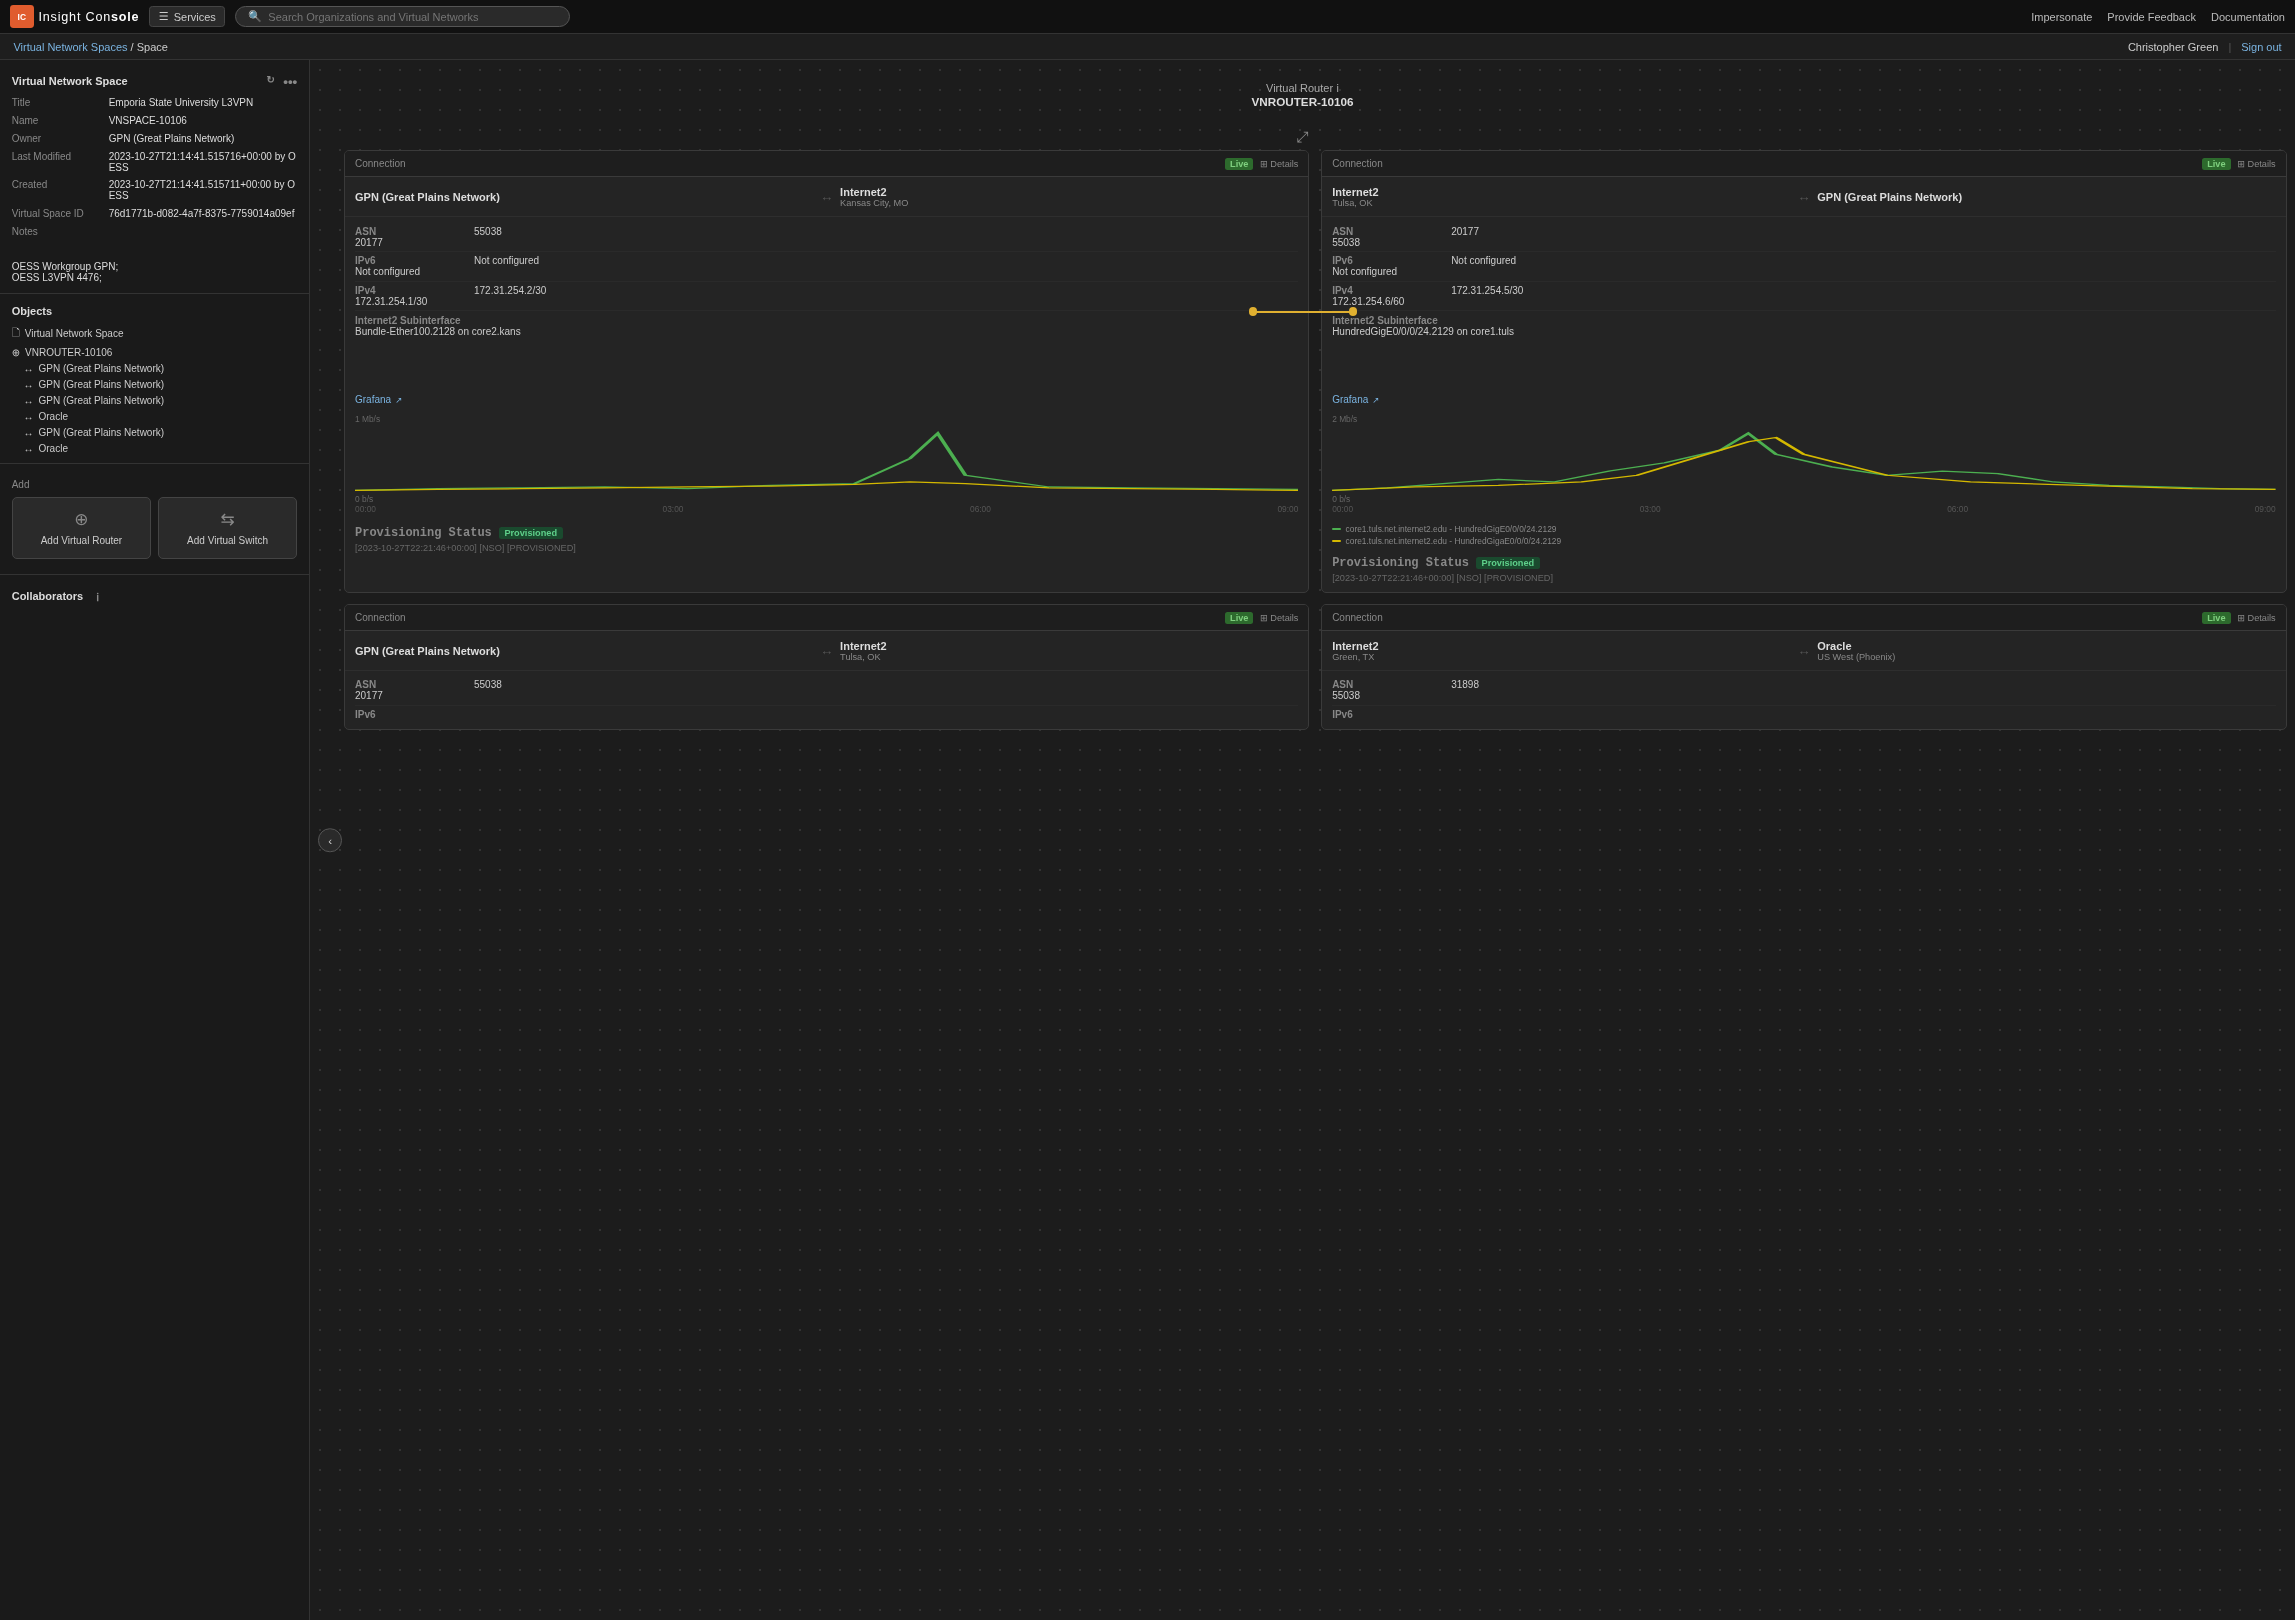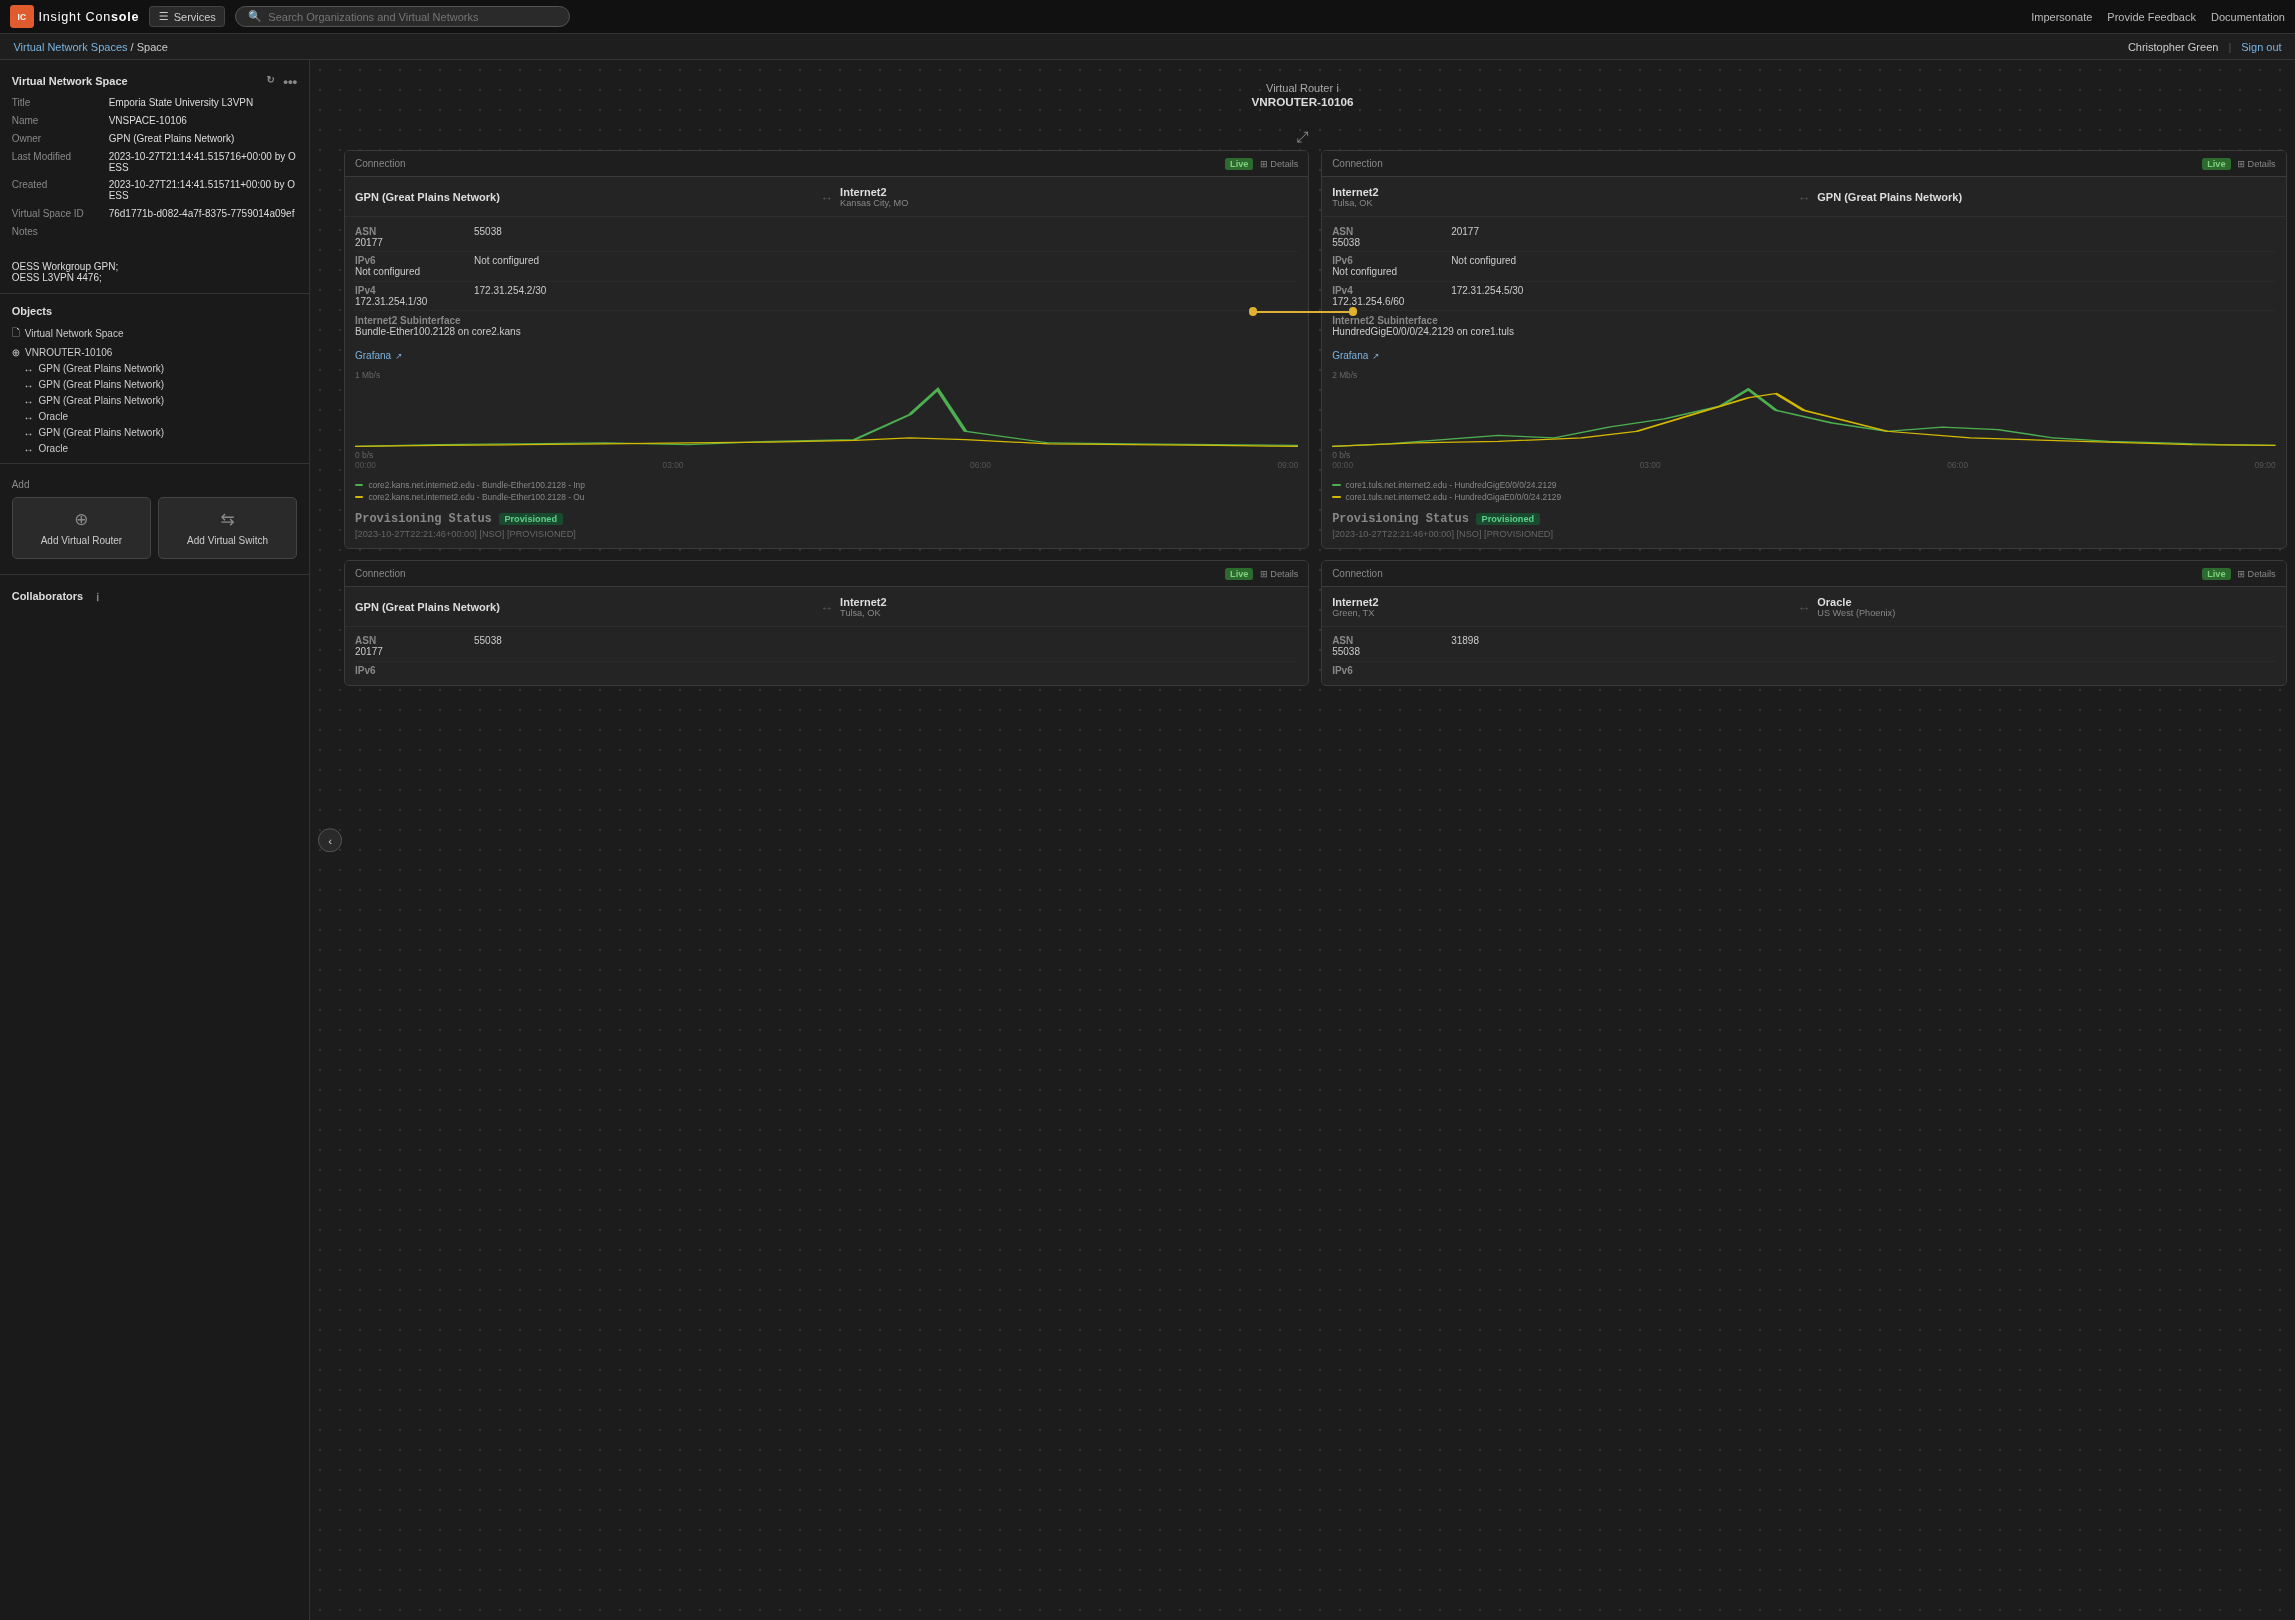--- a/index.html
+++ b/index.html
@@ -137,21 +137,21 @@
     .endpoint-name { font-size: 11px; font-weight: 600; color: #ddd; }
     .endpoint-loc { font-size: 9.2px; color: #888; }
     .arrow-icon { color: #555; font-size: 13.4px; }
 
     .card-fields { padding: 5px 10px; }
     .card-field { display: flex; padding: 3.4px 0; border-bottom: 0.8px solid #2a2a2a; gap: 10px; }
     .card-field:last-child { border-bottom: none; }
     .cf-label { color: #888; font-size: 10px; font-weight: 600; min-width: 75px; }
     .cf-val { color: #ccc; font-size: 10px; }
 
-    .grafana-link { display: flex; align-items: center; gap: 4px; color: #7ab3e0; font-size: 10px; cursor: pointer; padding: 5px 10px; text-decoration: none; }
+    .grafana-link { display: flex; align-items: center; gap: 4px; color: #7ab3e0; font-size: 10px; cursor: pointer; padding: 5px 10px; text-decoration: none; margin-top: 44px; }
     .grafana-link .ext-icon { font-size: 8.4px; }
 
     
     .mini-chart { padding: 3.4px 10px 6.7px; position: relative; }
     .chart-ymax { font-size: 8.4px; color: #666; margin-bottom: 1.7px; }
     .chart-ymin { font-size: 8.4px; color: #666; margin-top: 1.7px; }
     .chart-svg { width: 100%; height: 67px; display: block; }
     .chart-xticks { display: flex; justify-content: space-between; font-size: 8.4px; color: #555; padding: 0 0px; }
     .chart-legend { padding: 3.4px 10px 5px; display: flex; flex-direction: column; gap: 1.7px; }
     .legend-item { display: flex; align-items: center; gap: 5px; font-size: 8.4px; color: #888; }
@@ -397,30 +397,20 @@
             <polyline points="0,78 30,77 60,76 90,75 120,74 150,73 180,71 200,68 220,70 250,75 280,76 310,77 340,78" fill="none" stroke="#d4b800" stroke-width="1.5"></polyline>
           </svg>
           <div class="chart-ymin">0 b/s</div>
           <div class="chart-xticks">
             <span>00:00</span>
             <span>03:00</span>
             <span>06:00</span>
             <span>09:00</span>
           </div>
         </div>
-        <div class="chart-legend">
-          <div class="legend-item">
-            <div class="legend-dot" style="background:#4caf50"></div>
-            <span>core2.kans.net.internet2.edu - Bundle-Ether100.2128 - Inp</span>
-          </div>
-          <div class="legend-item">
-            <div class="legend-dot" style="background:#d4b800"></div>
-            <span>core2.kans.net.internet2.edu - Bundle-Ether100.2128 - Ou</span>
-          </div>
-        </div>
         <div class="prov-section">
           <div class="prov-header">
             <span class="prov-label">Provisioning Status</span>
             <span class="prov-badge">Provisioned</span>
           </div>
           <div class="prov-text">[2023-10-27T22:21:46+00:00] [NSO] [PROVISIONED]</div>
         </div>
       </div>
 
       <div class="conn-card">

